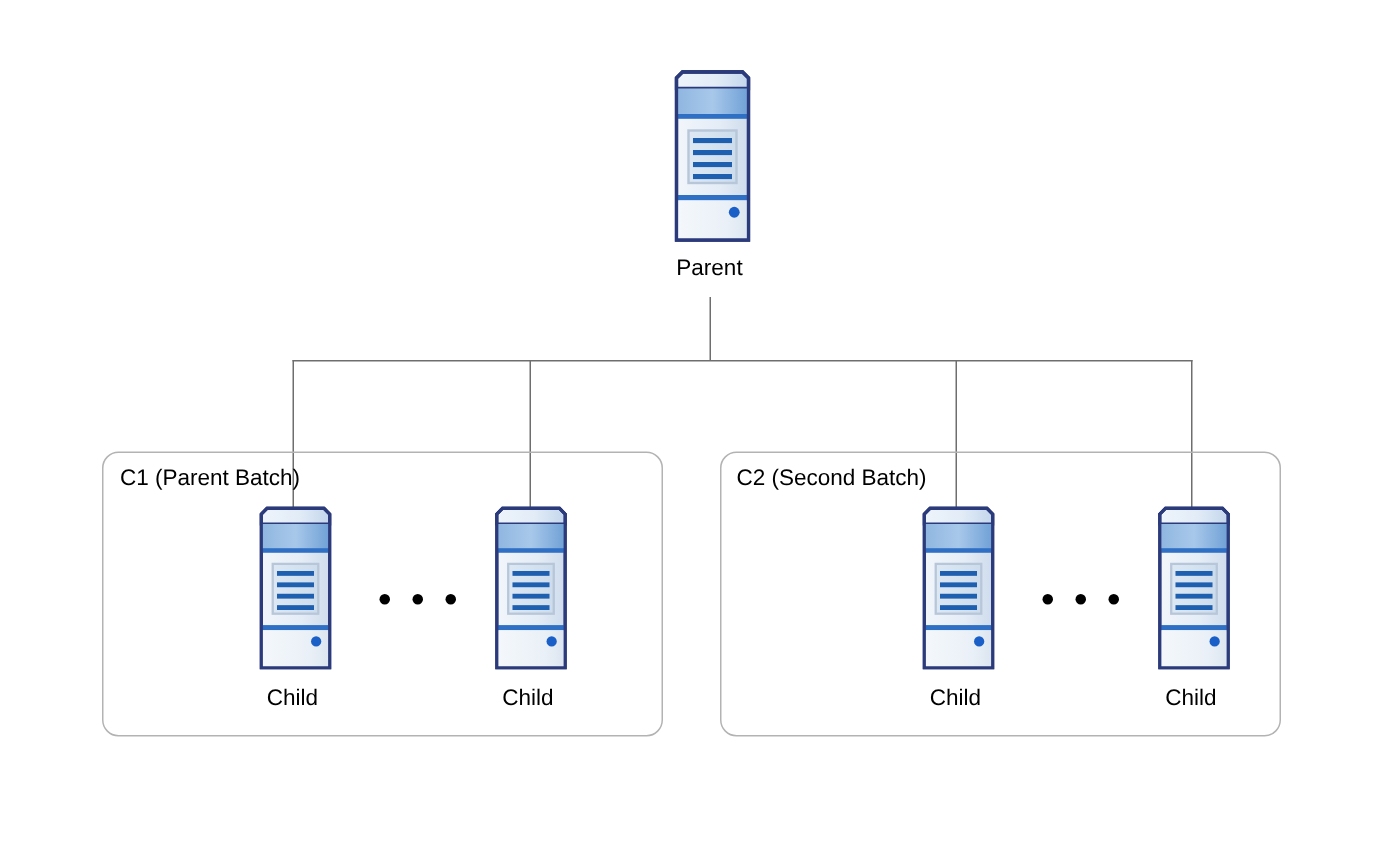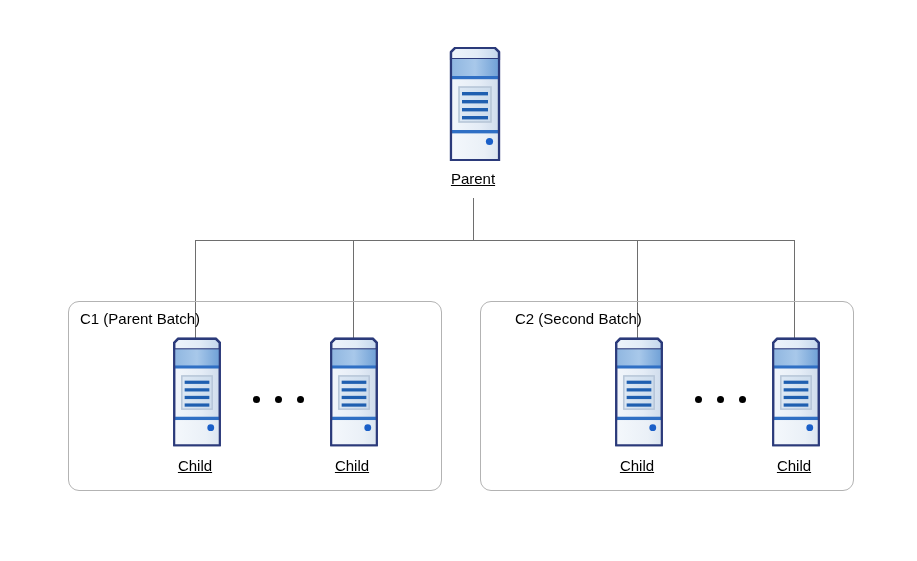--- a/index.html
+++ b/index.html
@@ -50,21 +50,20 @@
   }
   .node-caption {
     position: absolute;
     left: 50%;
     transform: translateX(-50%);
     font-size: 15px;
     line-height: 17px;
     white-space: nowrap;
     color: #000000;
     text-align: center;
-    text-decoration: underline;
   }
   .server-wrap {
     position: absolute;
     left: 0;
     top: 0;
   }
   .server-wrap svg { display: block; }
 
   
   .ellipsis {
@@ -194,21 +193,21 @@
         <rect x="9" y="84" width="48" height="3.6" fill="#2f6fc4"></rect>
         <rect x="9" y="87.6" width="48" height="26.4" fill="url(#gFootP)"></rect>
         <circle cx="47.5" cy="95.5" r="3.6" fill="#1a5fc8"></circle>
         <path d="M9,6 L13,2 L53,2 L57,6 L57,114 L9,114 Z" fill="none" stroke="#2b3a7a" stroke-width="2.2"></path>
       </svg>
     </div>
     <div class="node-caption" style="top:120px;">Child</div>
   </div>
 
   <div class="group-box" style="left:480px; top:301px; width:374px; height:190px;"></div>
-  <div class="group-label" style="left:491px; top:310px;margin-left:24px;">C2 (Second Batch)</div>
+  <div class="group-label" style="left:491px; top:310px;">C2 (Second Batch)</div>
 
   <div class="node" style="left:606px; top:337px; width:62px; height:140px;">
     <div class="server-wrap">
       <svg width="66" height="112" viewBox="0 0 66 118" xmlns="http://www.w3.org/2000/svg">
         <path d="M9,6 L13,2 L53,2 L57,6 L57,114 L9,114 Z" fill="url(#gBodyP)" stroke="#2b3a7a" stroke-width="2.2"></path>
         <path d="M9,6 L13,2 L53,2 L57,6 L57,13 L9,13 Z" fill="url(#gTopP)" stroke="#2b3a7a" stroke-width="2.2"></path>
         <rect x="9" y="13" width="48" height="18" fill="url(#gBandP)"></rect>
         <rect x="9" y="30" width="48" height="3.2" fill="#2f6fc4"></rect>
         <rect x="17" y="41" width="32" height="35" fill="url(#gScrP)" stroke="#b7c6d8" stroke-width="1.6"></rect>
         <rect x="20" y="46" width="26" height="3.4" fill="#1f5fb0"></rect>

